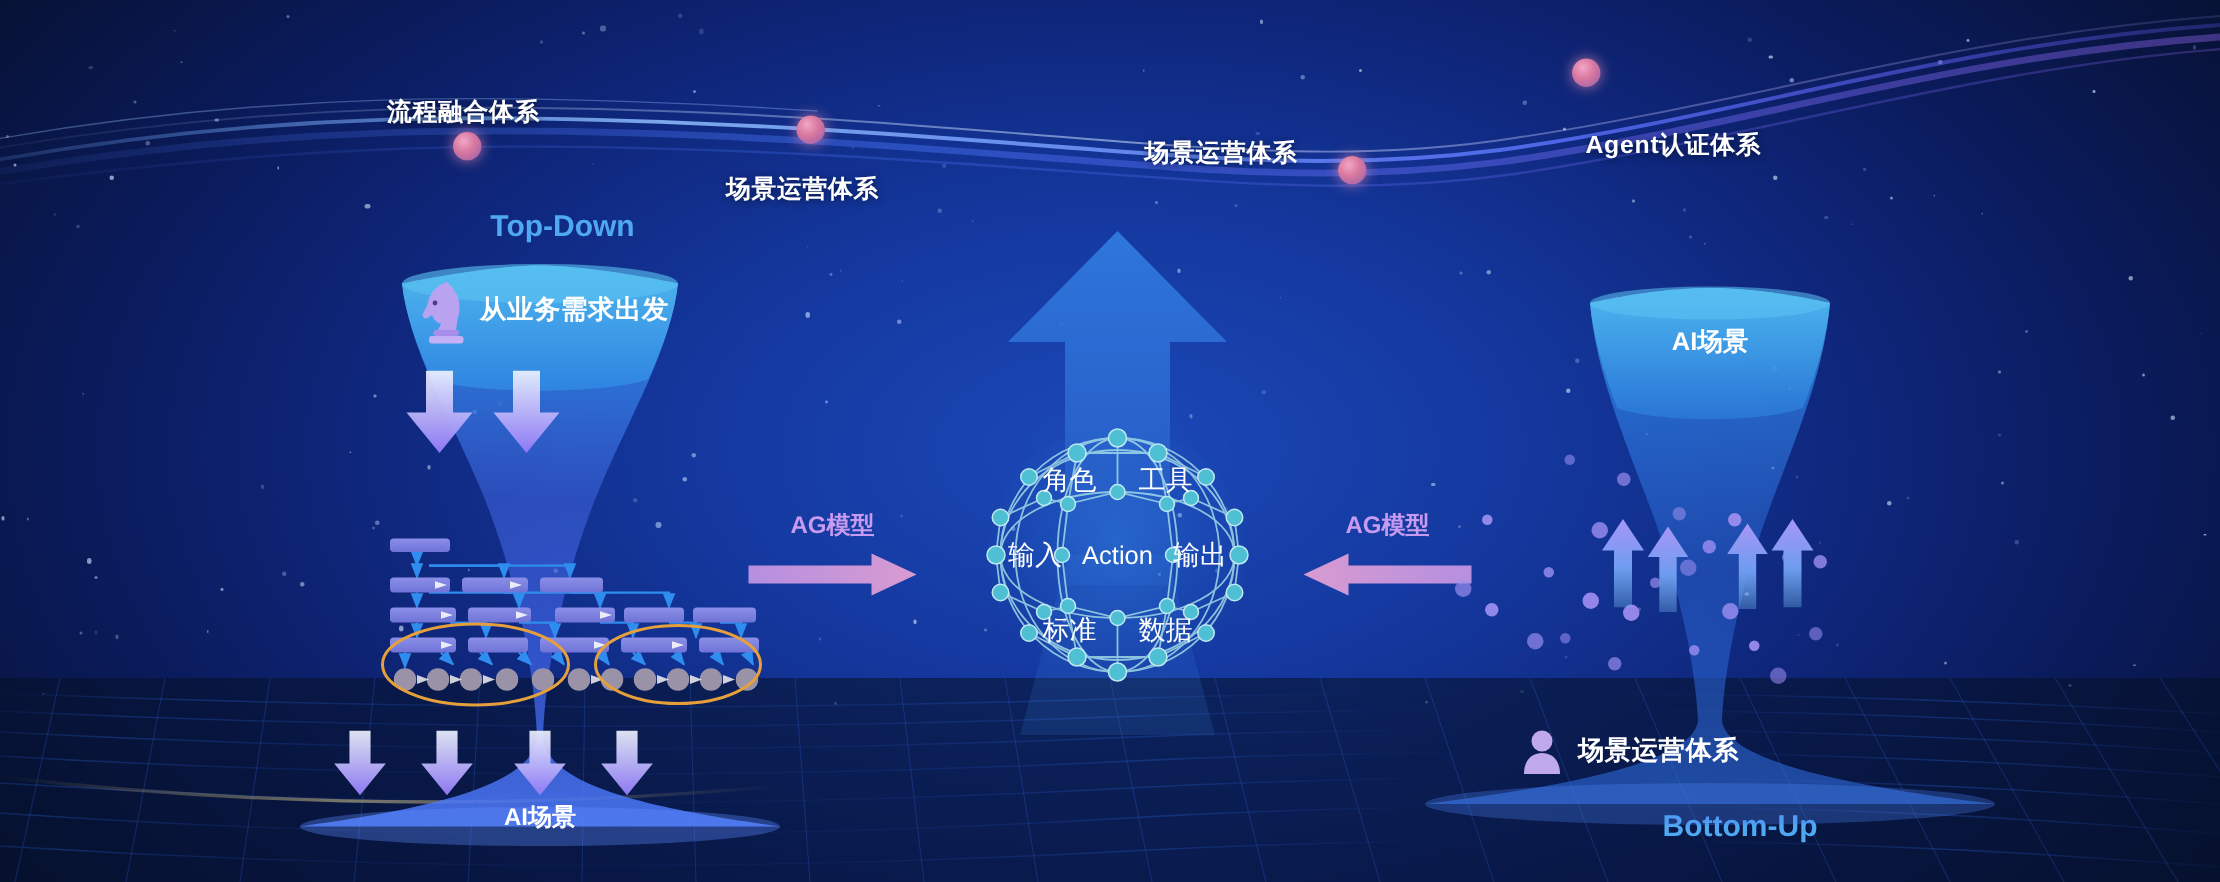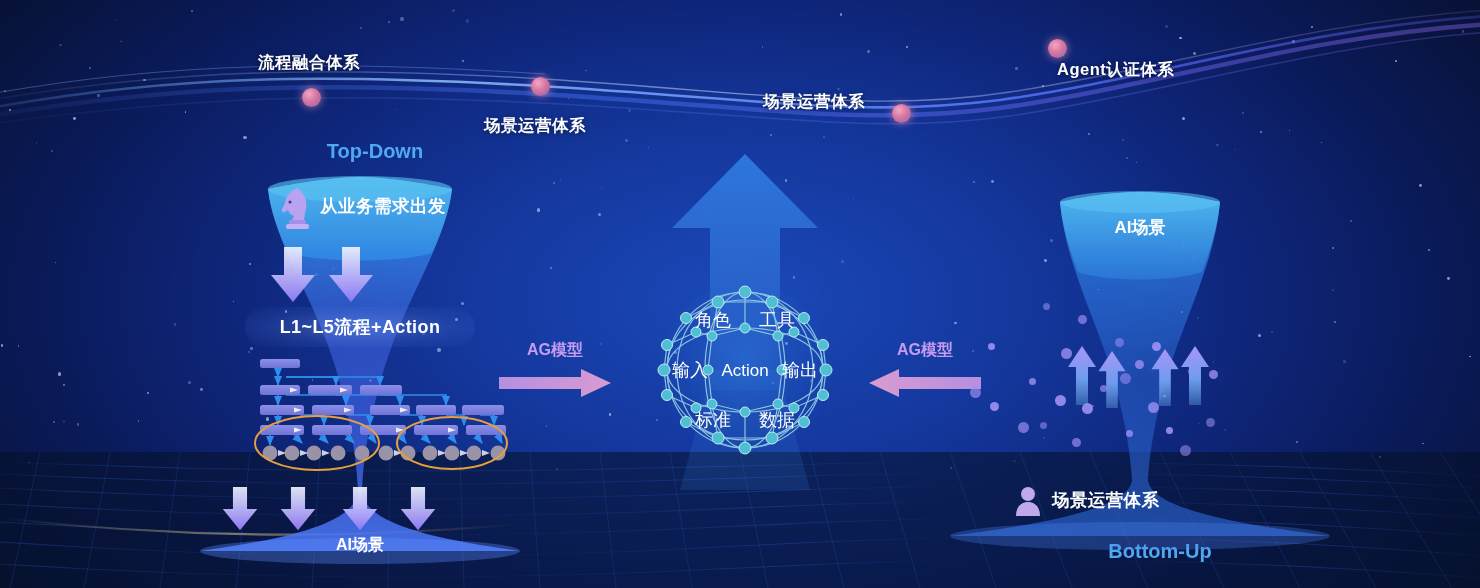--- a/index.html
+++ b/index.html
@@ -328,24 +328,24 @@
     </defs>
     <path d="M-10,108 C180,74 330,74 540,86 C760,99 860,118 1000,100 C1160,78 1300,28 1490,16" stroke="url(#wgA)" stroke-width="2.6" fill="none"></path>
     <path d="M-10,116 C180,84 330,82 540,94 C760,107 860,126 1000,108 C1160,86 1300,36 1490,24" stroke="url(#wgB)" stroke-width="4.5" fill="none" opacity=".75"></path>
     <path d="M-10,100 C180,68 340,66 560,80 C780,95 880,112 1010,92 C1170,68 1310,22 1490,10" stroke="url(#wgC)" stroke-width="1.3" fill="none"></path>
     <path d="M-10,124 C200,96 340,92 560,104 C790,117 880,134 1010,116 C1170,92 1320,44 1490,32" stroke="url(#wgB)" stroke-width="1.6" fill="none" opacity=".5"></path>
     <path d="M-10,94 C170,62 330,60 545,74" stroke="#9fc4ff" stroke-width=".9" fill="none" opacity=".35"></path>
   </svg>
 
 
   <div class="layer" id="toplabels">
-      <div class="toplabel" style="left: 258px; top: 52px;">流程融合体系</div>
+      <div class="toplabel" style="left: 258px; top: 64px;">流程融合体系</div>
       <div class="toplabel" style="left: 484px; top: 115px;">场景运营体系</div>
       <div class="toplabel" style="left: 763px; top: 91px;">场景运营体系</div>
-      <div class="toplabel" style="left: 1057px; top: 59px;">Agent认证体系</div>
+      <div class="toplabel" style="left: 1057px; top: 86px;">Agent认证体系</div>
       <div class="wavedot" style="left: 302px; top: 88px;"></div>
       <div class="wavedot" style="left: 531px; top: 77px;"></div>
       <div class="wavedot" style="left: 892px; top: 104px;"></div>
       <div class="wavedot" style="left: 1048px; top: 39px;"></div>
     </div>
 
   <div class="caption" id="cap-bot">Bottom-Up</div>
   <div class="caption" id="cap-top">Top-Down</div>
 
   <div id="tower-left">
@@ -389,23 +389,20 @@
         <stop offset="0%" stop-color="#eef3ff" stop-opacity=".92"></stop>
         <stop offset="100%" stop-color="#8e79f5" stop-opacity=".98"></stop>
       </linearGradient>
         </defs>
       <path d="M14,0 L32,0 L32,28 L45,28 L23,55 L1,28 L14,28 Z" fill="url(#dnA)"></path>
     </svg>
     <svg class="dn-arrow" style="left:178px;top:72px;" width="46" height="56" viewBox="0 0 46 56">
       <path d="M14,0 L32,0 L32,28 L45,28 L23,55 L1,28 L14,28 Z" fill="url(#dnA)"></path>
     </svg>
 
-    <div id="lt-pill">
-      <span>L1~L5流程+Action</span>
-    </div>
 
     <svg id="flow" viewBox="0 0 280 120">
       <defs>
         <linearGradient id="barg" x1="0" y1="0" x2="0" y2="1">
           <stop offset="0%" stop-color="#8b8fe8"></stop>
           <stop offset="100%" stop-color="#6f73d6"></stop>
         </linearGradient>
         <marker id="ah" viewBox="0 0 10 8" refX="9" refY="4" markerWidth="7" markerHeight="6" orient="auto">
           <path d="M0,0 L10,4 L0,8 Z" fill="#2f8df0"></path>
         </marker>

